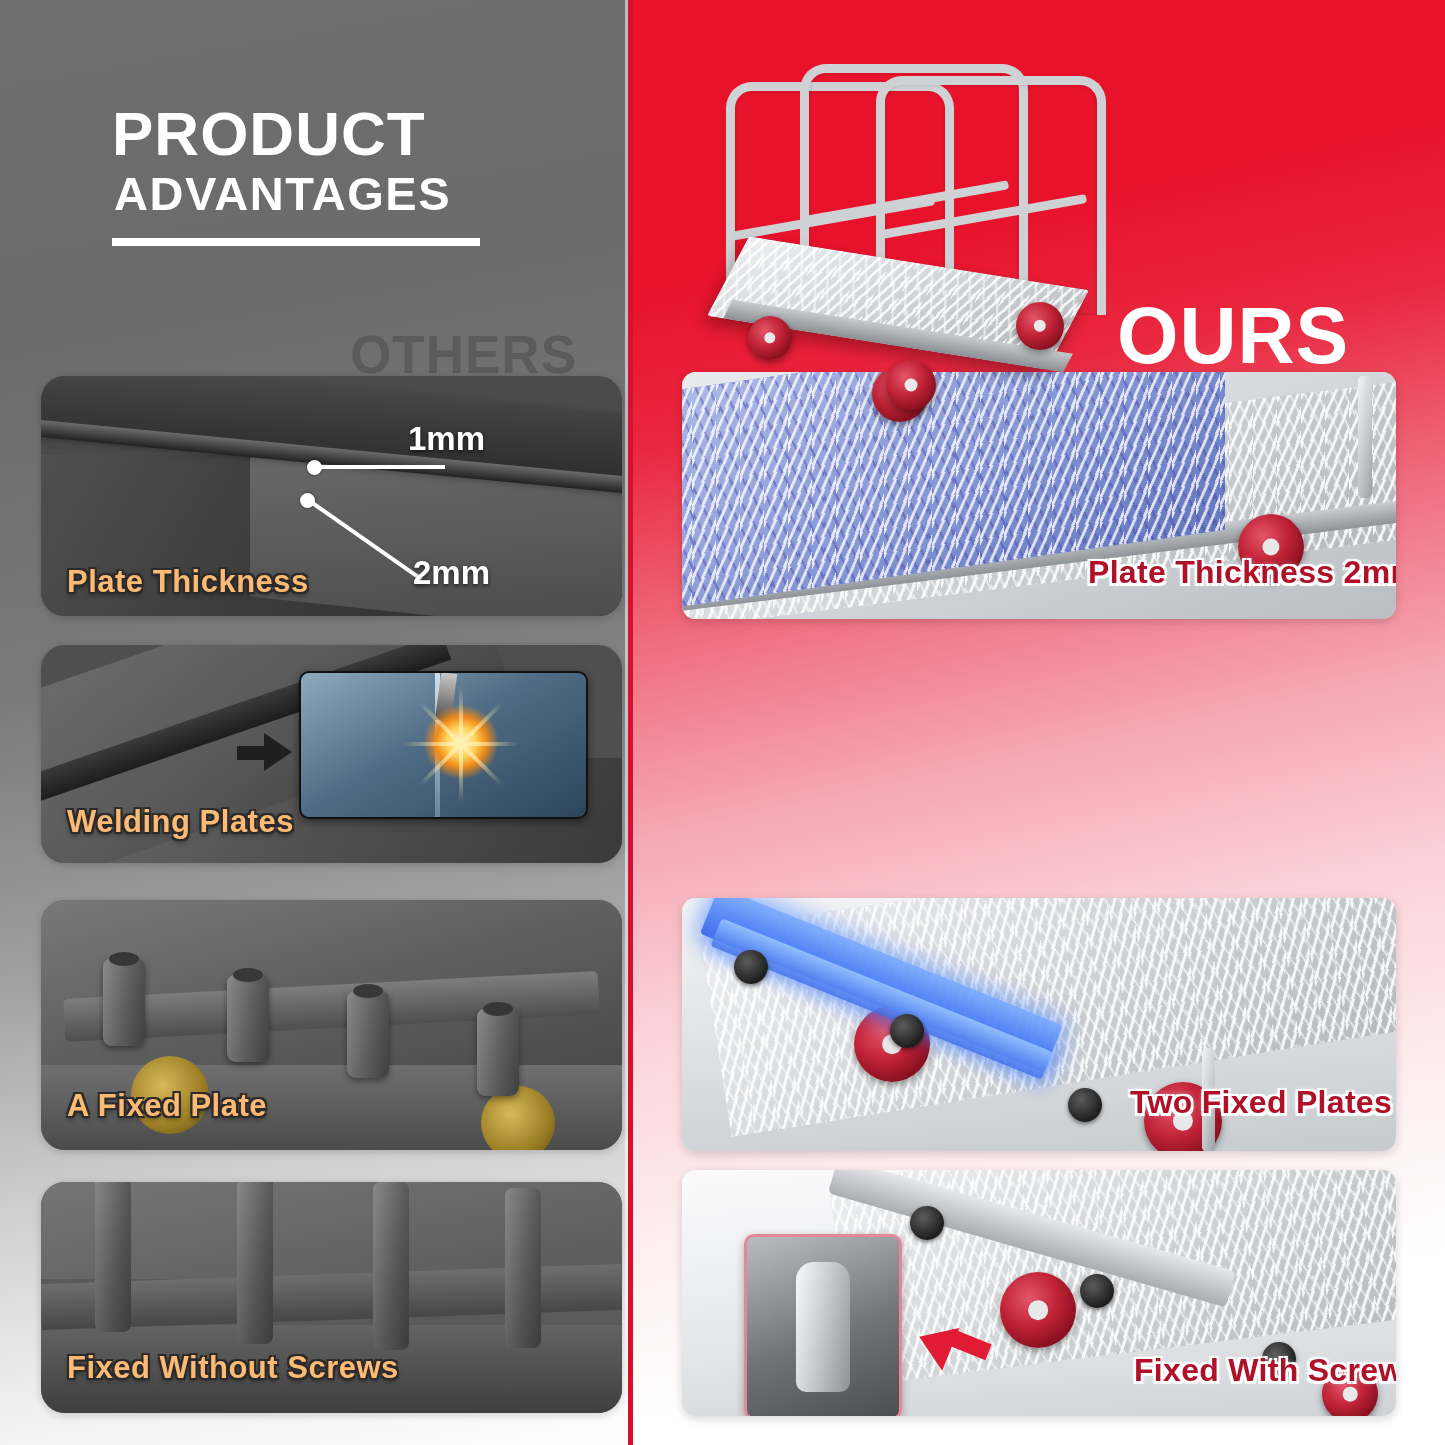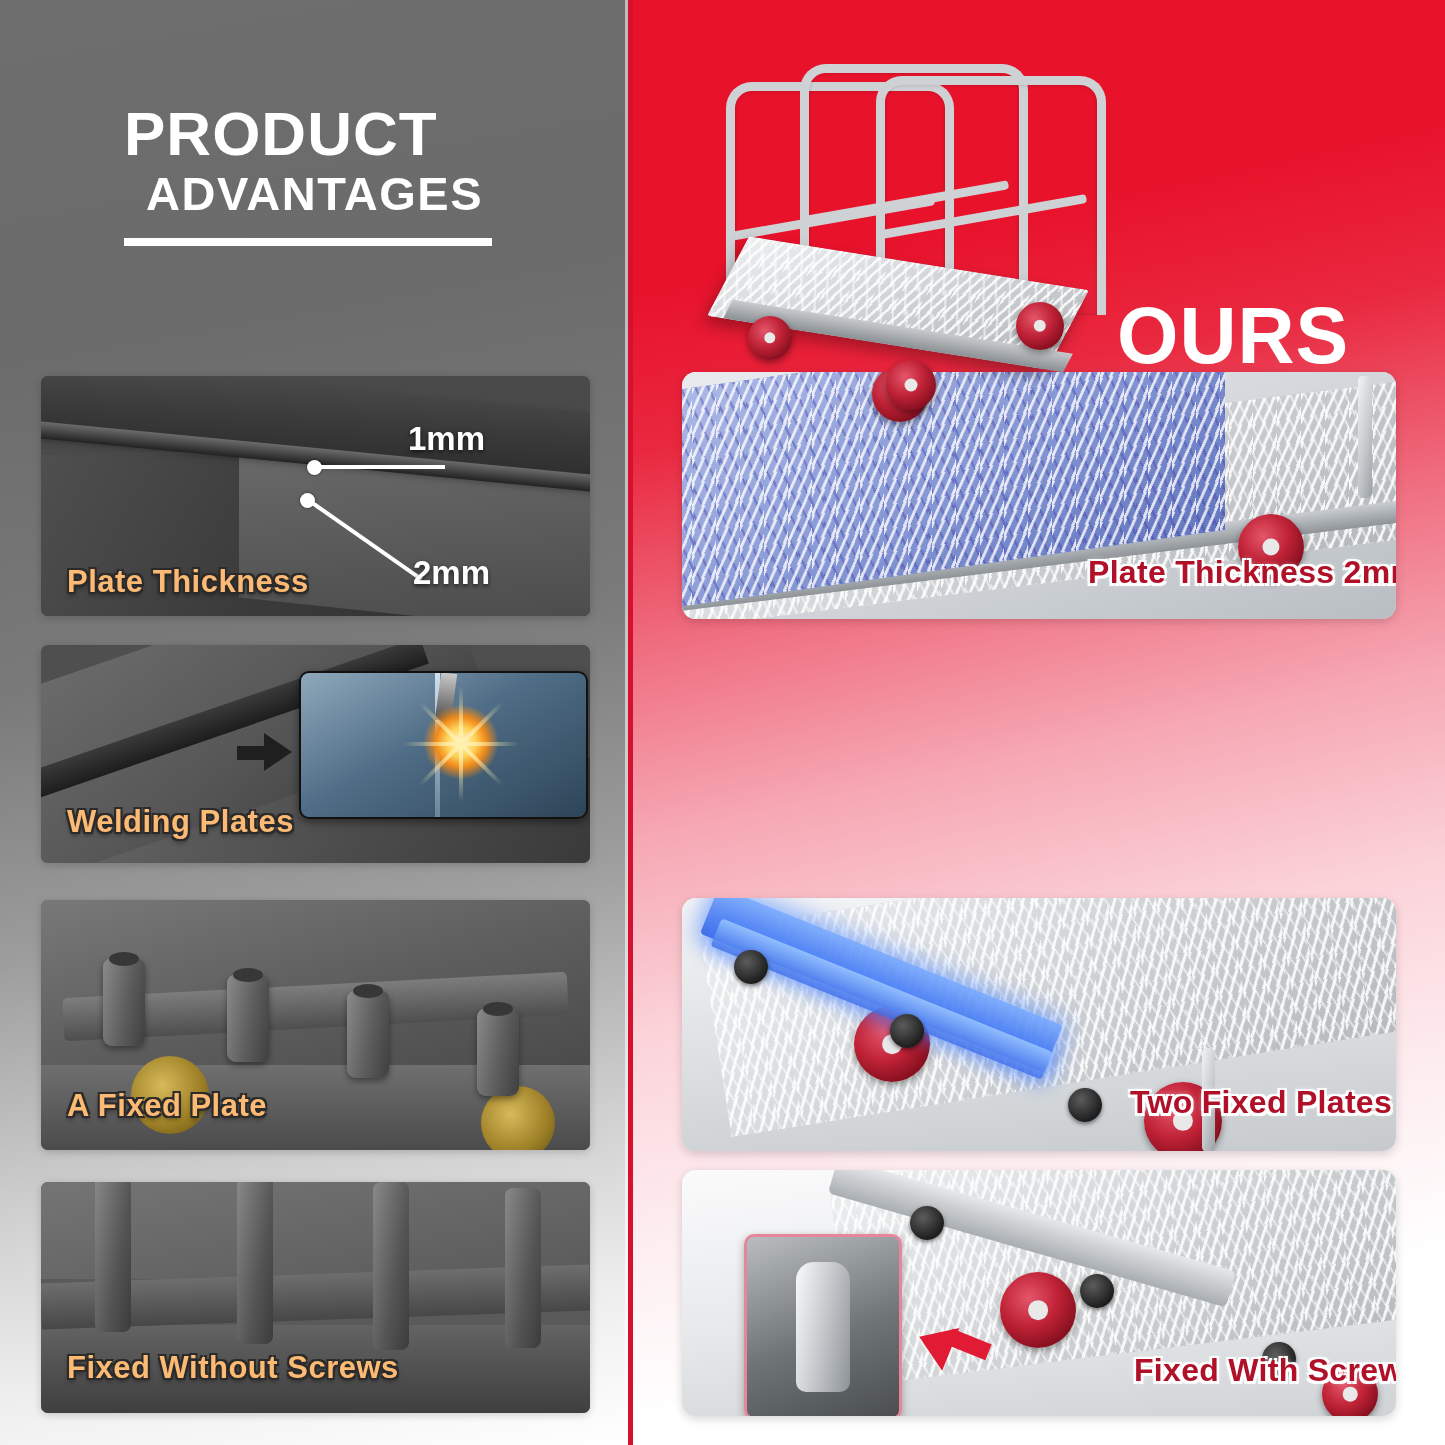--- a/index.html
+++ b/index.html
@@ -25,28 +25,28 @@
   #divider{
     position:absolute; left:628px; top:0; width:5px; height:1445px;
     background:#d81030;
   }
   #divider-hl{
     position:absolute; left:625px; top:0; width:3px; height:1445px;
     background:rgba(255,255,255,.55);
   }
 
   
-  #title-block{position:absolute; left:124px; top:104px; width:420px;}
+  #title-block{position:absolute; left:112px; top:104px; width:420px;}
   .t-line1{
     font-size:62px; font-weight:bold; color:#ffffff; letter-spacing:1px;
     line-height:60px;
   }
   .t-line2{
     font-size:47px; font-weight:bold; color:#ffffff; letter-spacing:1.5px;
-    line-height:60px; padding-left:2px;margin-left:20px;
+    line-height:60px; padding-left:2px;
   }
   #title-rule{
     margin-top:14px; width:368px; height:8px; background:#ffffff;
   }
 
   
   #others-label{
     position:absolute; right:868px; top:324px;
     font-size:53px; font-weight:bold; color:#5b5b5b; letter-spacing:1px;
   }
@@ -67,22 +67,23 @@
   }
   #vs-text{
     font-size:80px; font-weight:bold; color:#ffffff; letter-spacing:-2px;
     line-height:80px;
     text-shadow:0 0 2px rgba(160,0,16,.9);
   }
 
   
   .lcard{
     position:absolute; left:41px; width:549px;
-    border-radius:7px; overflow:hidden;
+    border-radius:24px; overflow:hidden;
     box-shadow:0 2px 8px rgba(0,0,0,.18);
+    padding-left:32px;
   }
   .lcap{
     position:absolute; left:26px; font-size:31px; font-weight:bold;
     color:#fdba74; letter-spacing:.5px;
     text-shadow:-2px -2px 0 #2b2b2b, 2px -2px 0 #2b2b2b, -2px 2px 0 #2b2b2b,
                 2px 2px 0 #2b2b2b, 0 3px 5px rgba(0,0,0,.6);
     white-space:nowrap;
   }
 
   
@@ -411,20 +412,21 @@
   <div id="right-bg"></div>
   <div id="divider-hl"></div>
   <div id="divider"></div>
 
   <div id="title-block">
     <div class="t-line1">PRODUCT</div>
     <div class="t-line2">ADVANTAGES</div>
     <div id="title-rule"></div>
   </div>
 
+  <div id="others-label">OTHERS</div>
 
   <div id="hero">
     <div class="hero-rail" style="left:26px;  top:52px;  width:210px; height:220px;"></div>
     <div class="hero-rail" style="left:100px; top:34px;  width:210px; height:238px;"></div>
     <div class="hero-rail" style="left:176px; top:46px;  width:212px; height:230px;"></div>
     <div class="hero-crossbar" style="left:30px;  top:184px; width:206px; transform:rotate(-10deg);"></div>
     <div class="hero-crossbar" style="left:104px; top:168px; width:206px; transform:rotate(-10deg);"></div>
     <div class="hero-crossbar" style="left:180px; top:182px; width:208px; transform:rotate(-10deg);"></div>
     <div id="hero-deck" class="diamond"></div>
     <div id="hero-skirt"></div>

